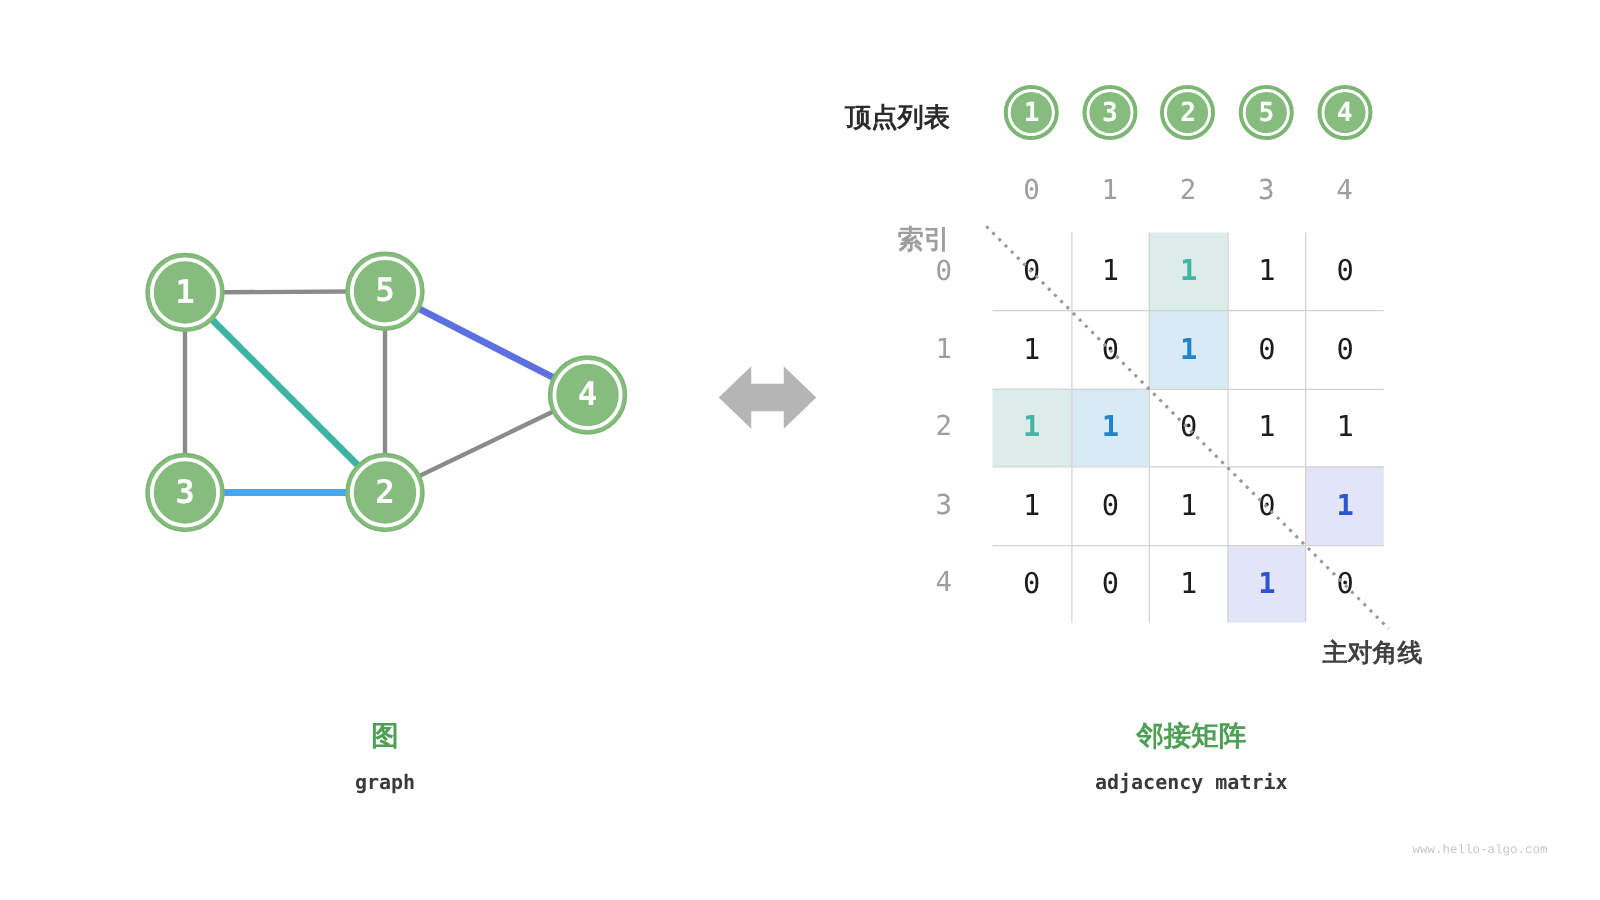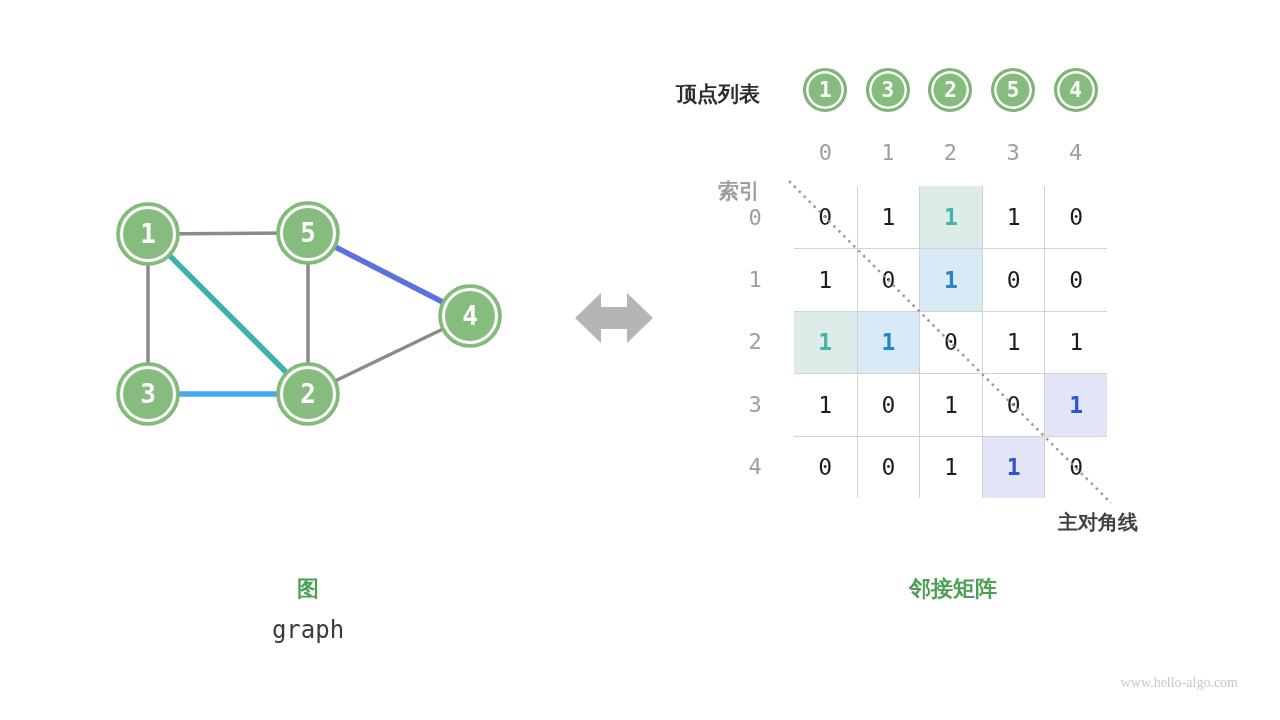--- a/index.html
+++ b/index.html
@@ -77,26 +77,26 @@
 
   
   #graph-svg { position:absolute; left:80px; top:160px; }
 
   
   .caption { position:absolute; width:300px; text-align:center; }
   #left-caption  { left:158px; top:574px; }
   #right-caption { left:803px; top:574px; }
   .cap-title { font-size:22px; font-weight:bold; color:#4da053; }
   .cap-sub   { margin-top:12px; font-family:"DejaVu Sans Mono", monospace;
-               font-size:24px; color:#3a3a3a; }
+               font-size:16px; color:#3a3a3a;font-weight:bold; }
 
   #watermark {
     position:absolute; right:42px; top:675px;
-    font-family:Liberation Serif, serif;
-    font-size:14px; color:#c8c8c8;
+    font-family:Liberation Mono, monospace;
+    font-size:10px; color:#c8c8c8;
   }
 </style>
 </head>
 <body>
 
 <div class="canvas">
 
   <div id="vertex-list-label" class="hdr-label">顶点列表</div>
   <div id="vertex-circles" class="col-grid">
       <div class="vcircle">1</div>
@@ -193,16 +193,17 @@
         <text x="228" y="234" text-anchor="middle" dominant-baseline="central" fill="#ffffff" font-family="&quot;DejaVu Sans Mono&quot;, monospace" font-size="26" font-weight="bold">2</text>
       </g>
     </svg>
 
   <div id="left-caption" class="caption">
     <div class="cap-title">图</div>
     <div class="cap-sub mono">graph</div>
   </div>
   <div id="right-caption" class="caption">
     <div class="cap-title">邻接矩阵</div>
+    <div class="cap-sub mono">adjacency matrix</div>
   </div>
 
   <div id="watermark">www.hello-algo.com</div>
 </div>
 
 </body></html>

